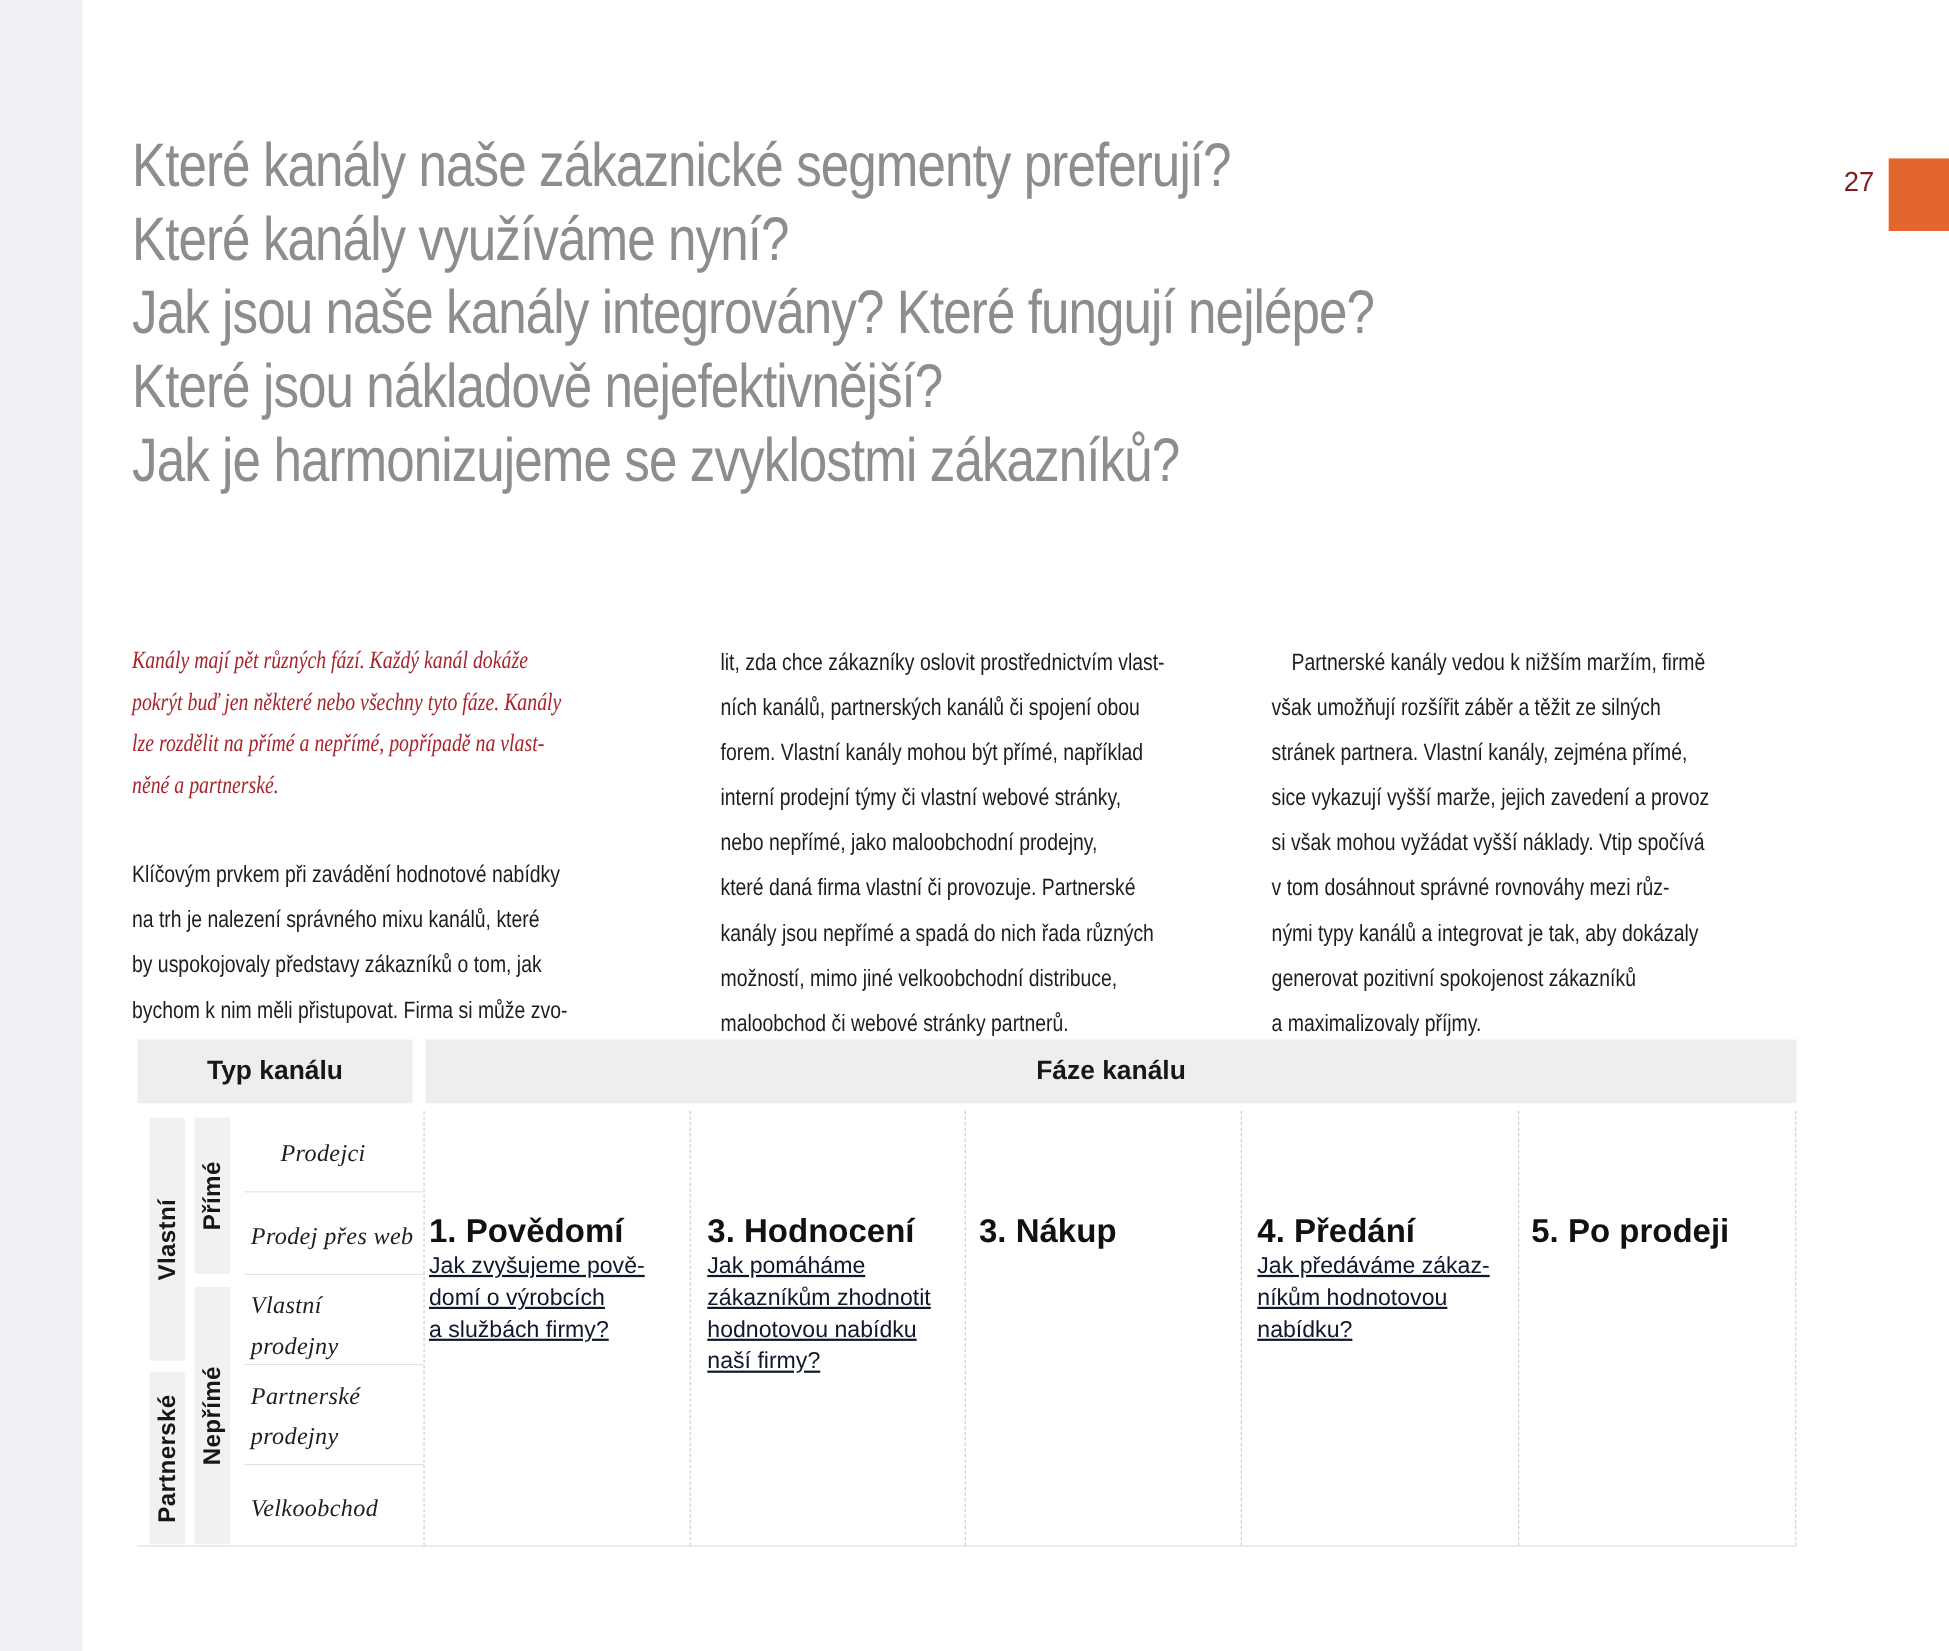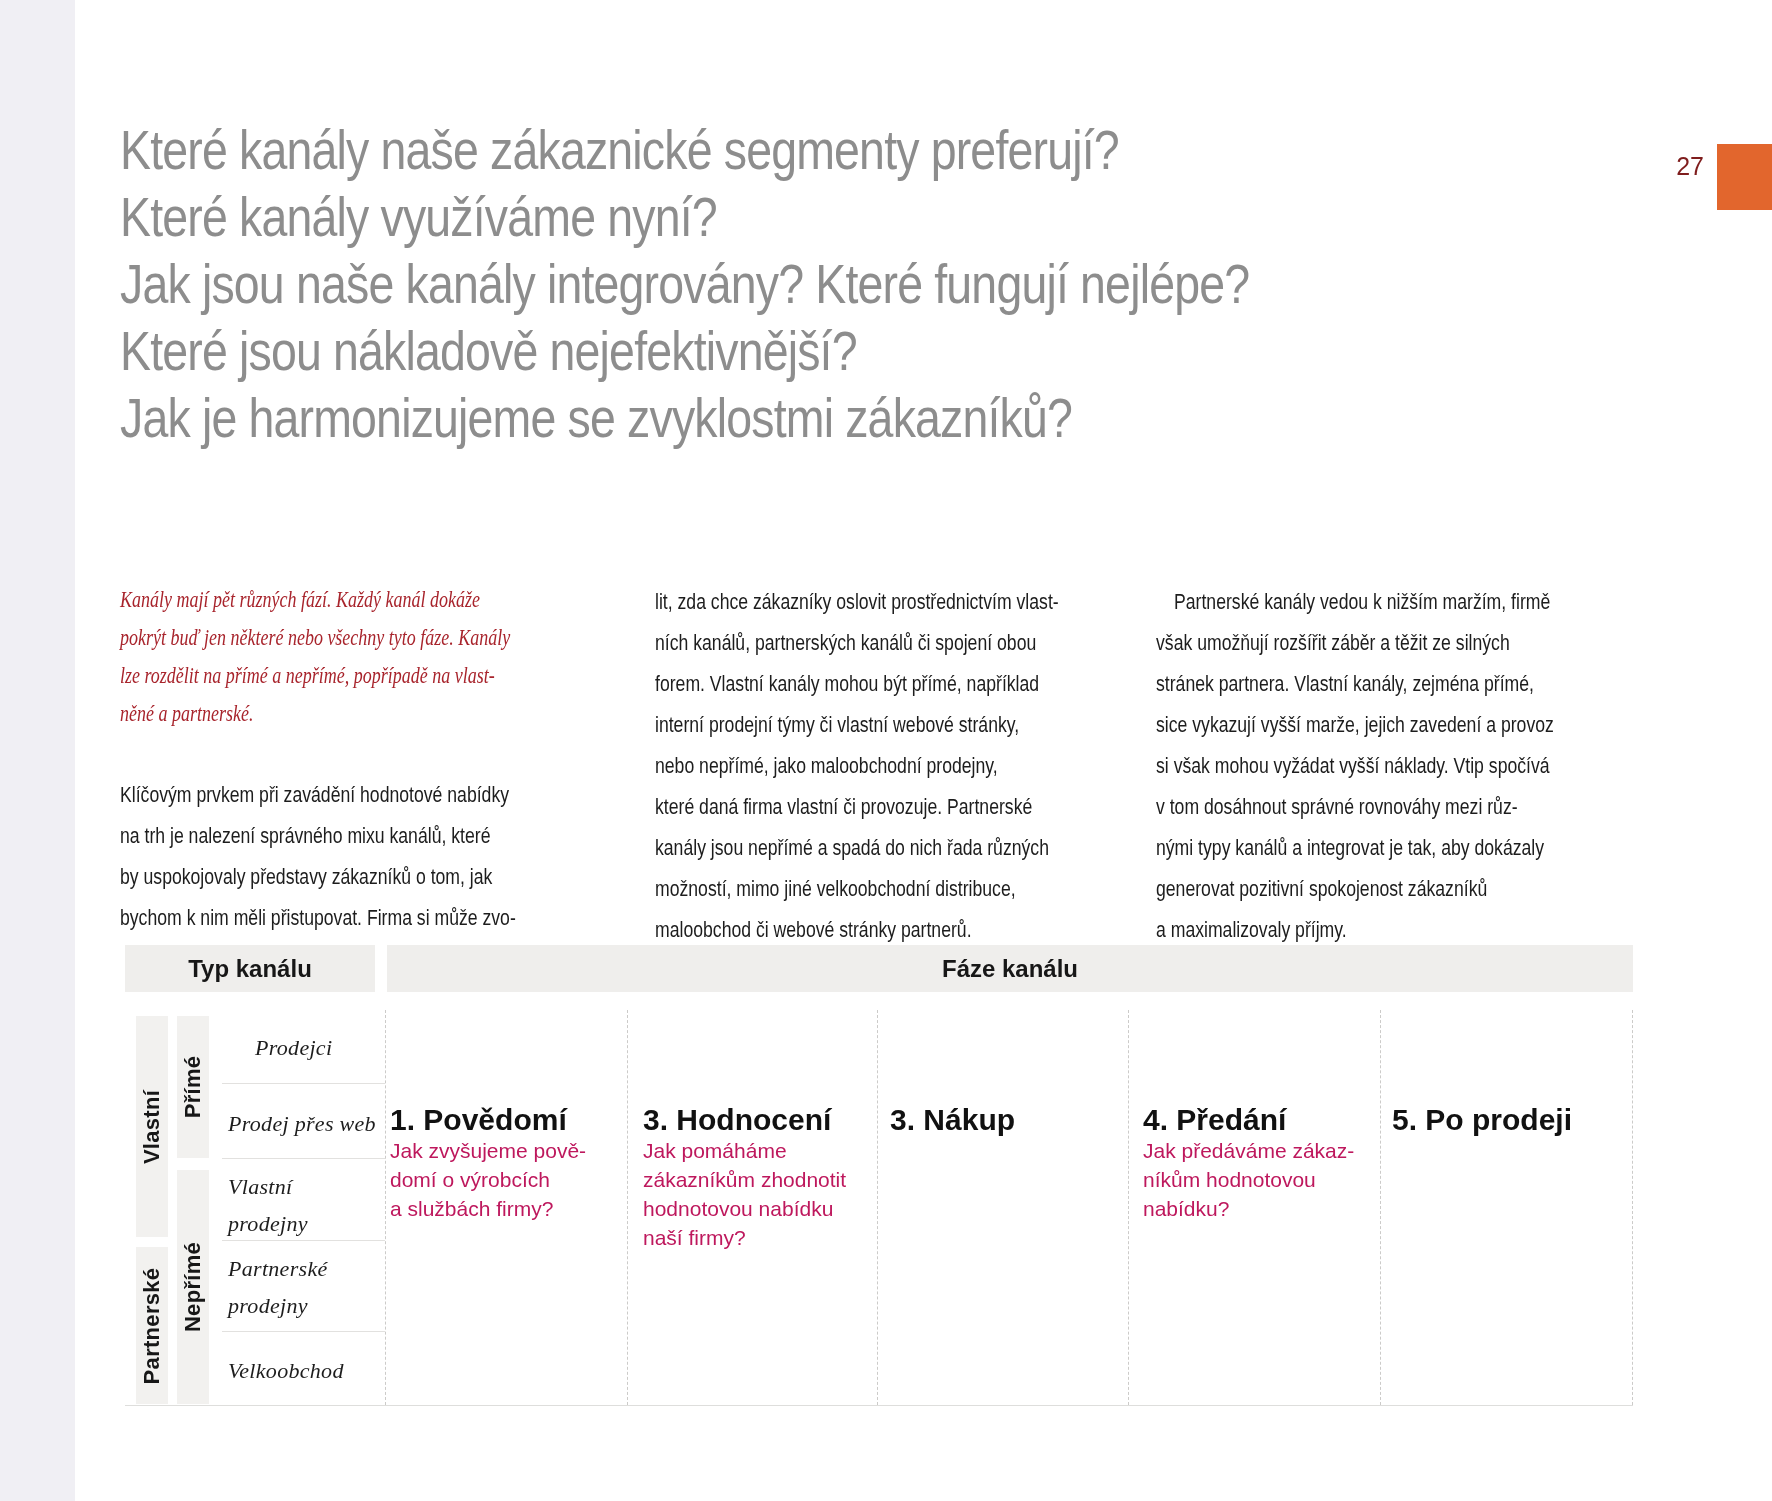--- a/index.html
+++ b/index.html
@@ -29,21 +29,21 @@
   }
   .bodycol {
     position:absolute; font-size:21.5px; line-height:41px; color:#1d1d1d;
     white-space:pre; transform:scaleX(0.82); transform-origin:0 0;
   }
   .col1 { left:120px; top:775px; }
   .col2 { left:655px; top:582px; }
   .col3 { left:1156px; top:582px; text-indent:22px; }
 
   
-  .th-cell { position:absolute; top:945px; height:47px; background:#efeeec;
+  .th-cell { position:absolute; top:945px; height:58px; background:#efeeec;
     display:flex; align-items:center; justify-content:center;
     font-weight:700; font-size:24px; color:#171717; }
   .th-type  { left:125px; width:250px; }
   .th-phase { left:387px; width:1246px; }
 
   .bar { position:absolute; background:#f2f1ef; display:flex; align-items:center; justify-content:center; }
   .bar > span { transform:rotate(-90deg); white-space:nowrap;
     font-weight:700; font-size:22px; letter-spacing:0.3px; color:#171717; }
   .bar-own      { left:136px; top:1016px; width:32px; height:221px; }
   .bar-partner  { left:136px; top:1247px; width:32px; height:157px; }
@@ -62,21 +62,21 @@
   .col-divider { position:absolute; top:1010px; height:395px; width:0; border-left:1px dashed #cccbc9; }
   .cd-0 { left:385px; } .cd-1 { left:627px; } .cd-2 { left:877px; }
   .cd-3 { left:1128px; } .cd-4 { left:1380px; } .cd-5 { left:1632px; }
 
   .table-bottom { position:absolute; left:125px; top:1405px; width:1508px; height:1px; background:#dededc; }
 
   .phase { position:absolute; top:1106px; width:238px; }
   .ph-1 { left:390px; } .ph-2 { left:643px; } .ph-3 { left:890px; }
   .ph-4 { left:1143px; } .ph-5 { left:1392px; }
   .phase .ph-title { font-weight:700; font-size:30px; line-height:28px; margin:0 0 2px 0; color:#111; }
-  .phase .ph-text  { font-size:21px; line-height:29px; white-space:pre; color:#be185d; }
+  .phase .ph-text  { font-size:21px; line-height:29px; white-space:pre; color:#0f172a;text-decoration:underline; }
 </style>
 </head>
 <body>
 
 <div class="side-strip"></div>
 <div class="page-number">27</div>
 <div class="page-tab"></div>
 
 <div class="headline">Které kanály naše zákaznické segmenty preferují?
 Které kanály využíváme nyní?

